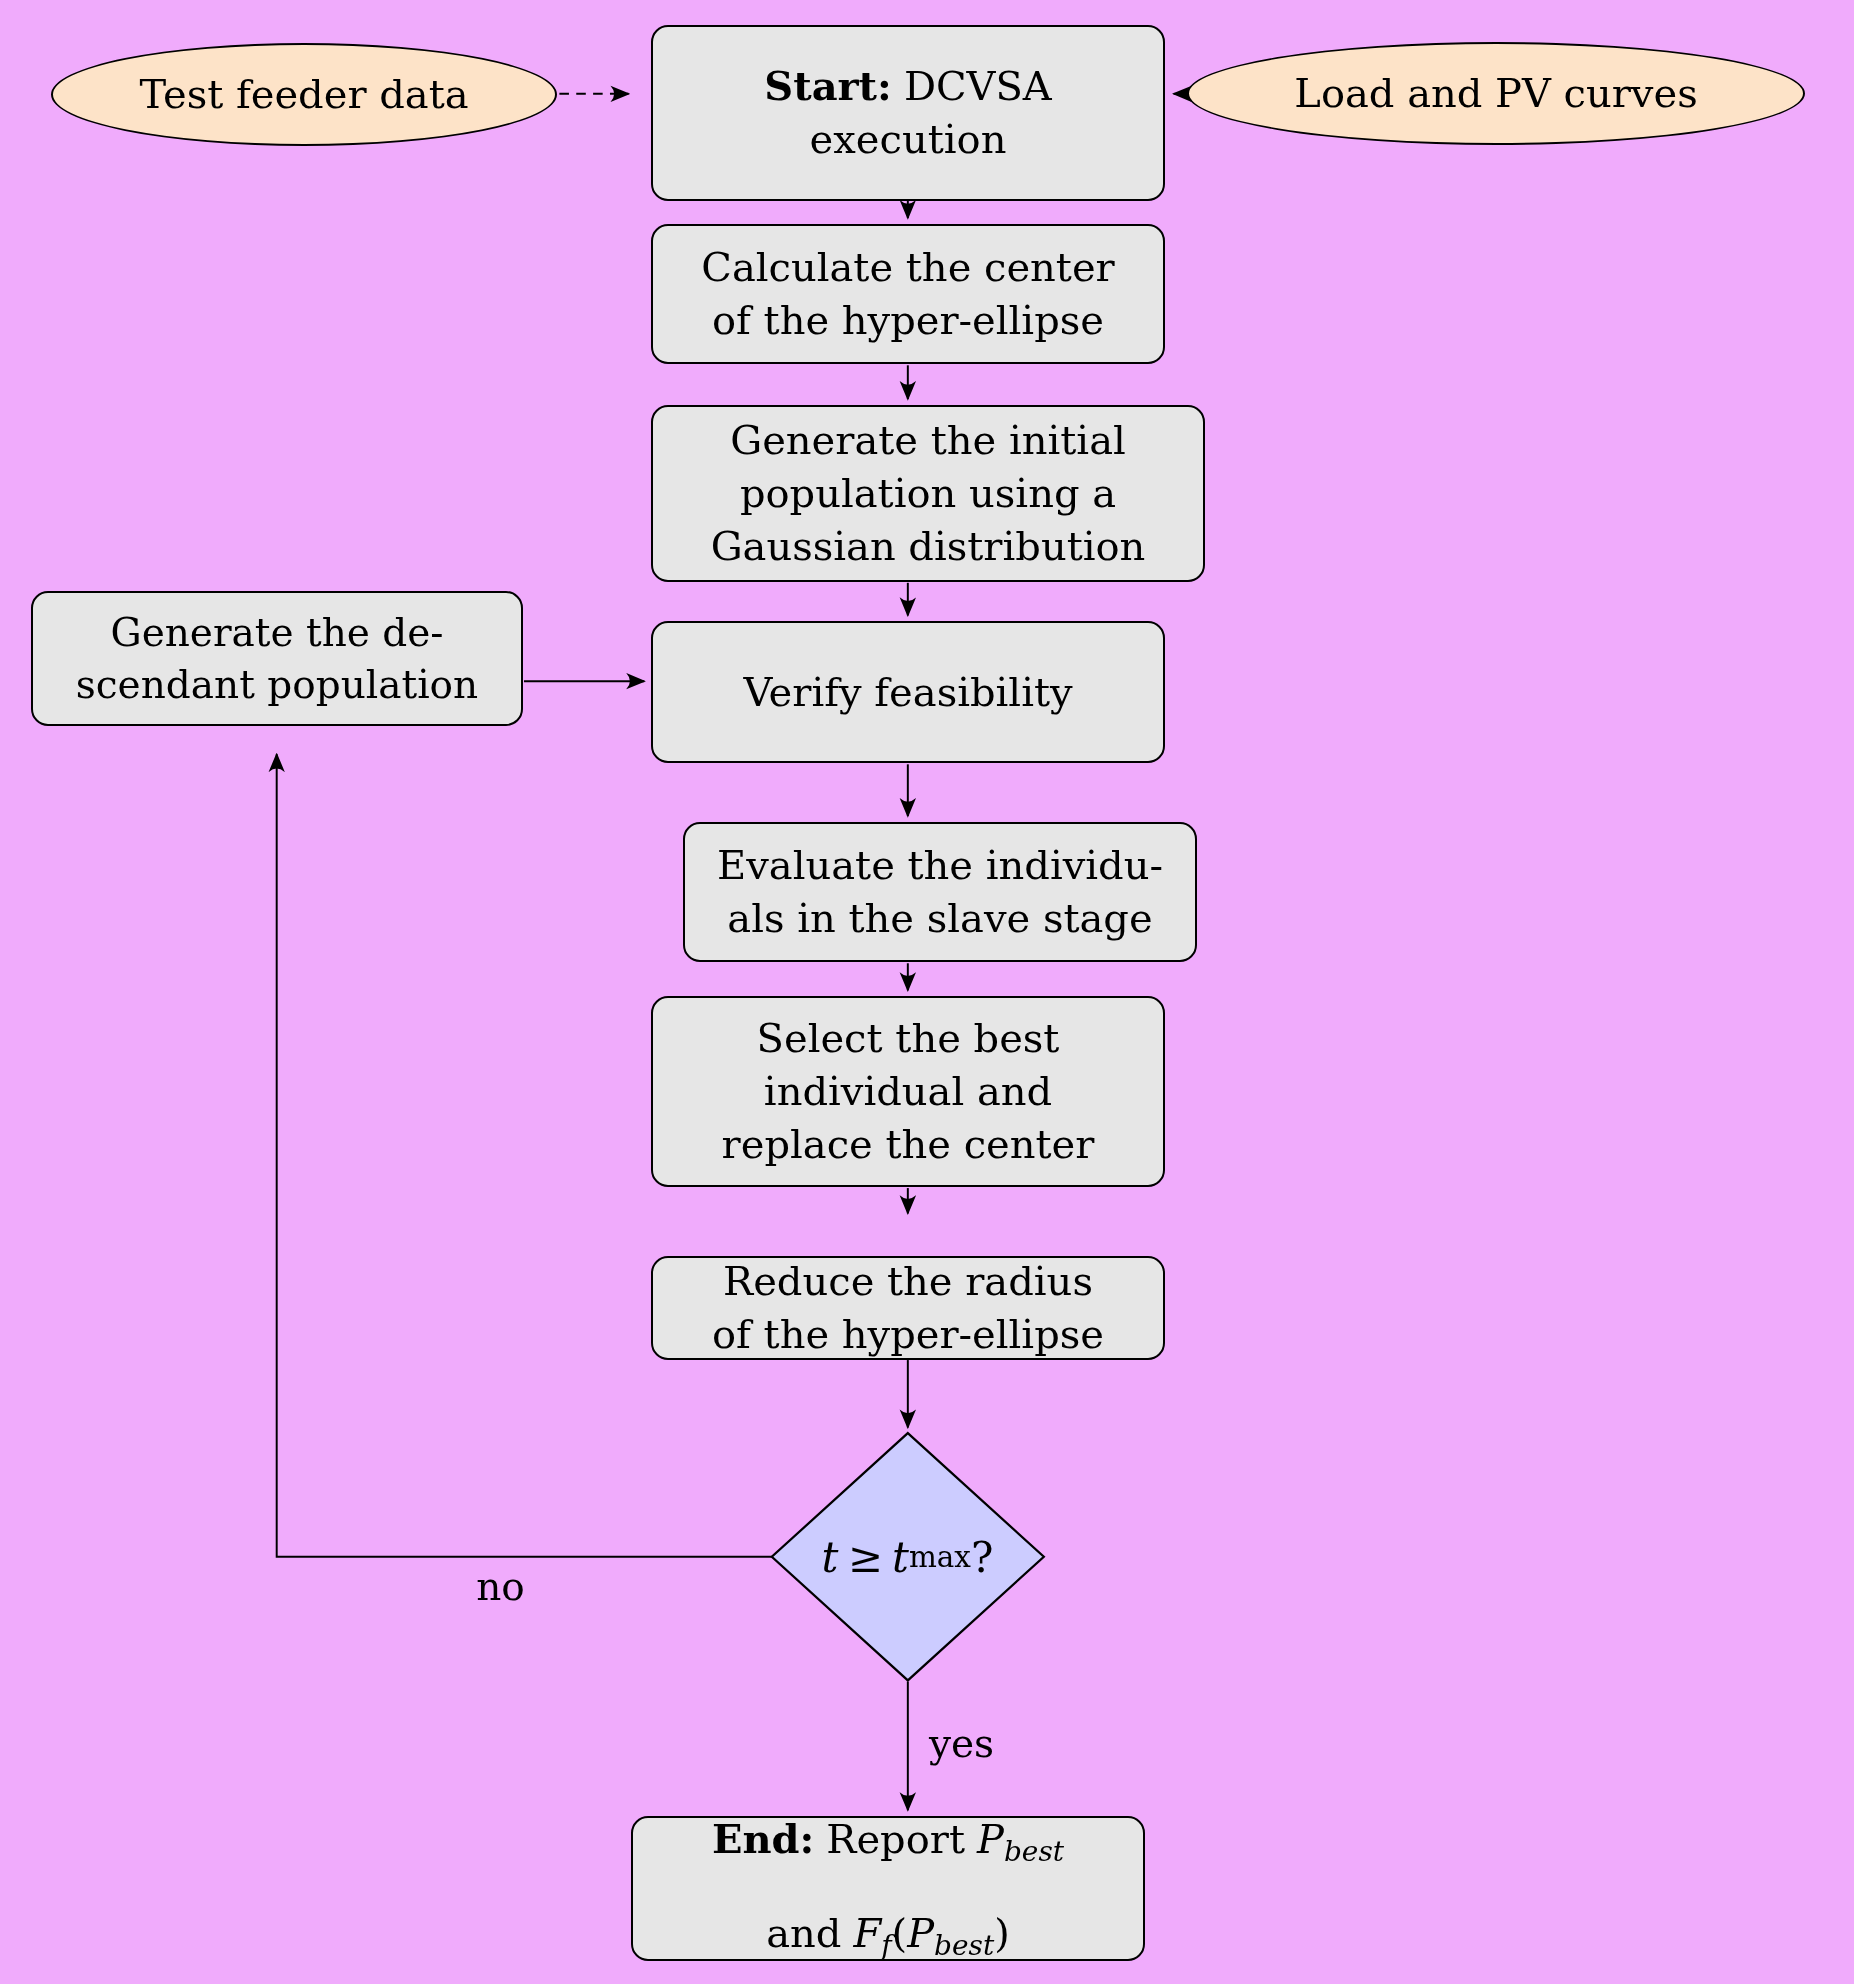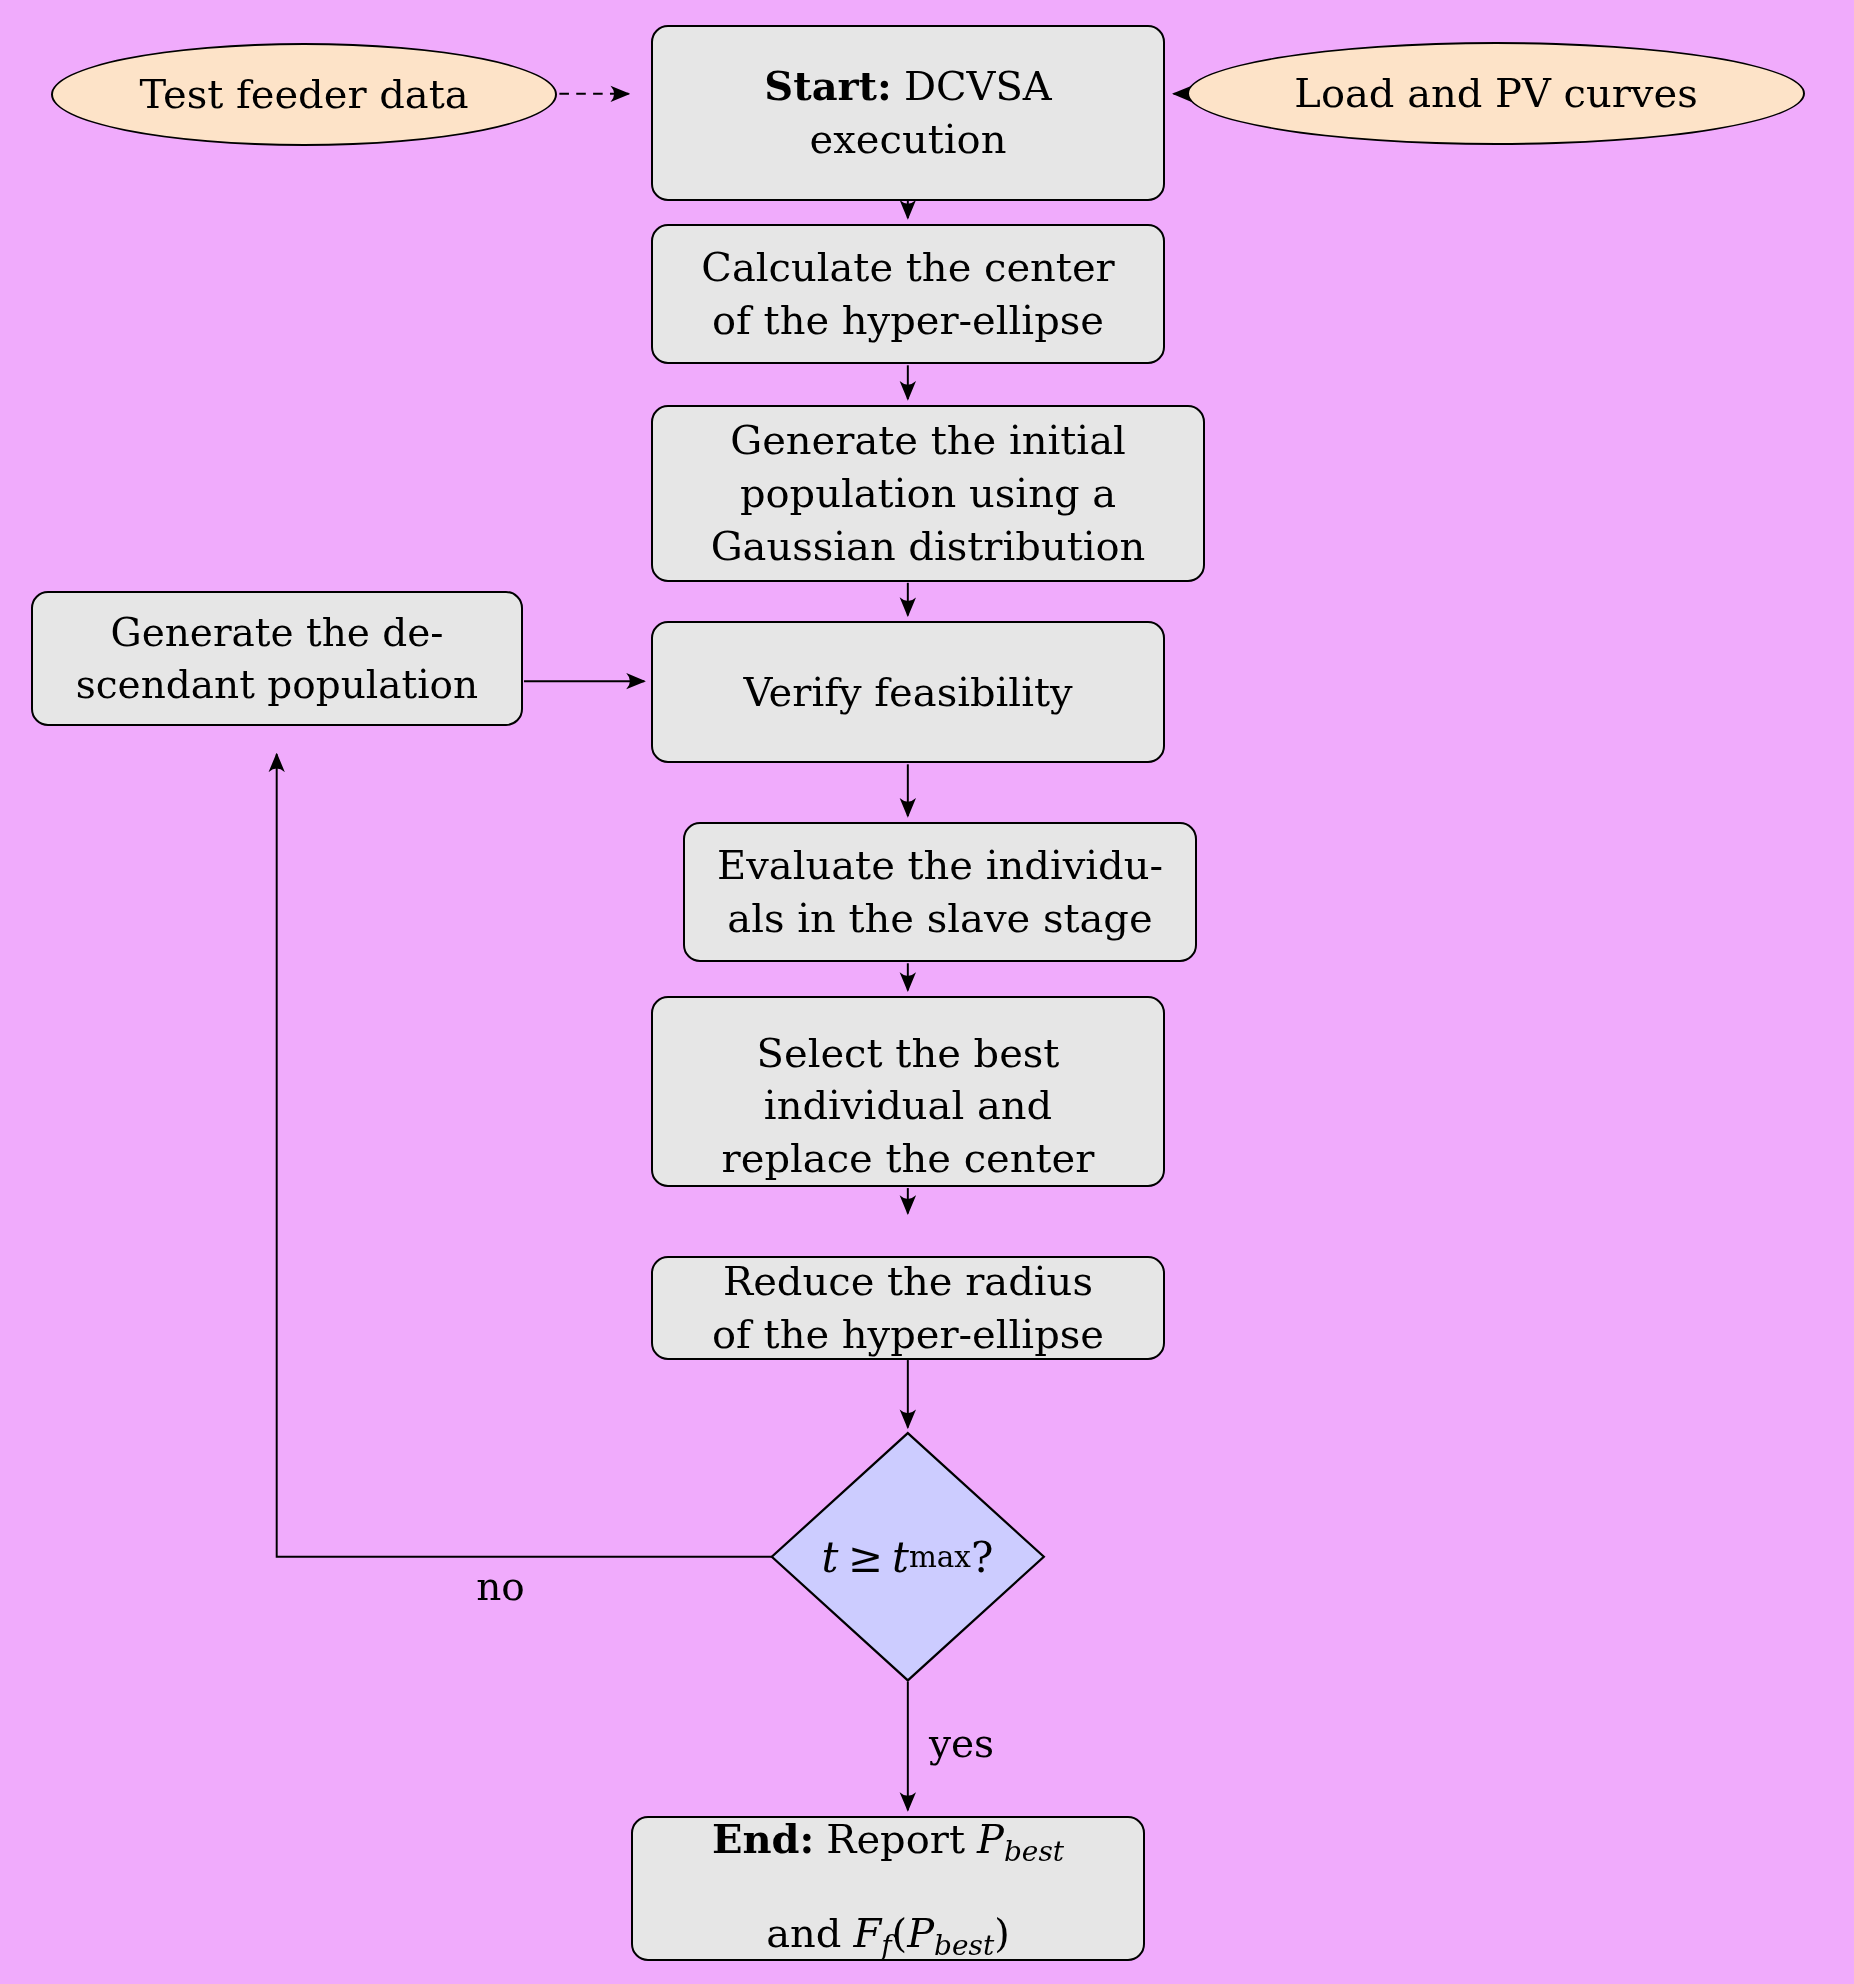--- a/index.html
+++ b/index.html
@@ -96,21 +96,21 @@
 
   <div class="node rect" style="left:651px; top:621px; width:514px; height:142px;">
     <span class="ln">Verify feasibility</span>
   </div>
 
   <div class="node rect" style="left:651px; top:822px; width:514px; height:140px;margin-left:32px;">
     <span class="ln">Evaluate the individu-</span>
     <span class="ln">als in the slave stage</span>
   </div>
 
-  <div class="node rect" style="left:651px; top:996px; width:514px; height:191px;justify-content:flex-end;">
+  <div class="node rect" style="left:651px; top:996px; width:514px; height:191px;">
     <span class="ln">Select the best</span>
     <span class="ln">individual and</span>
     <span class="ln">replace the center</span>
   </div>
 
   <div class="node rect" style="left:651px; top:1256px; width:514px; height:104px;">
     <span class="ln">Reduce the radius</span>
     <span class="ln">of the hyper-ellipse</span>
   </div>
 

